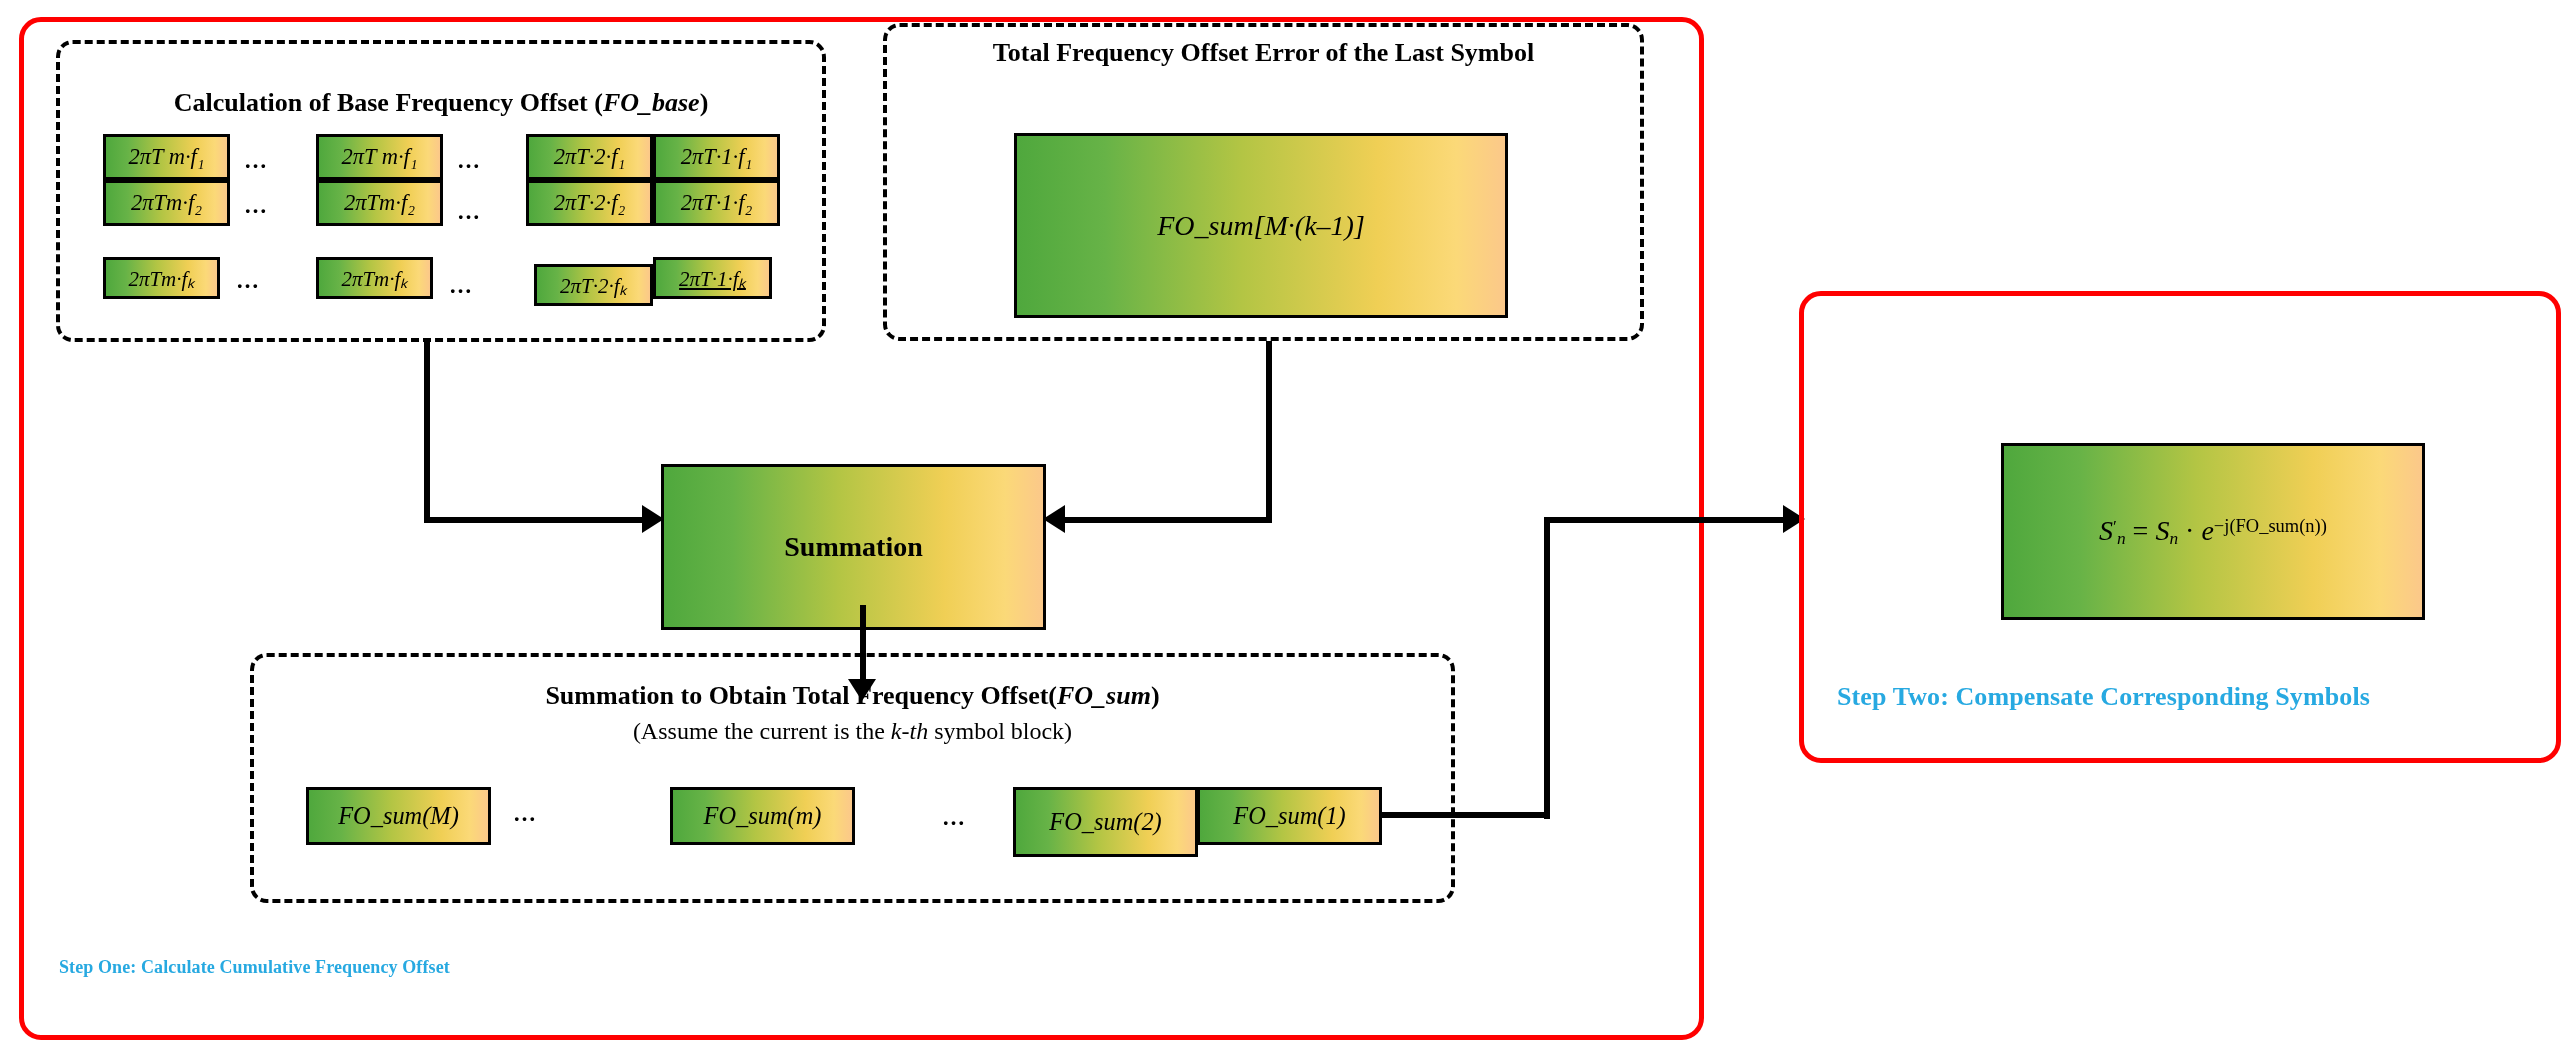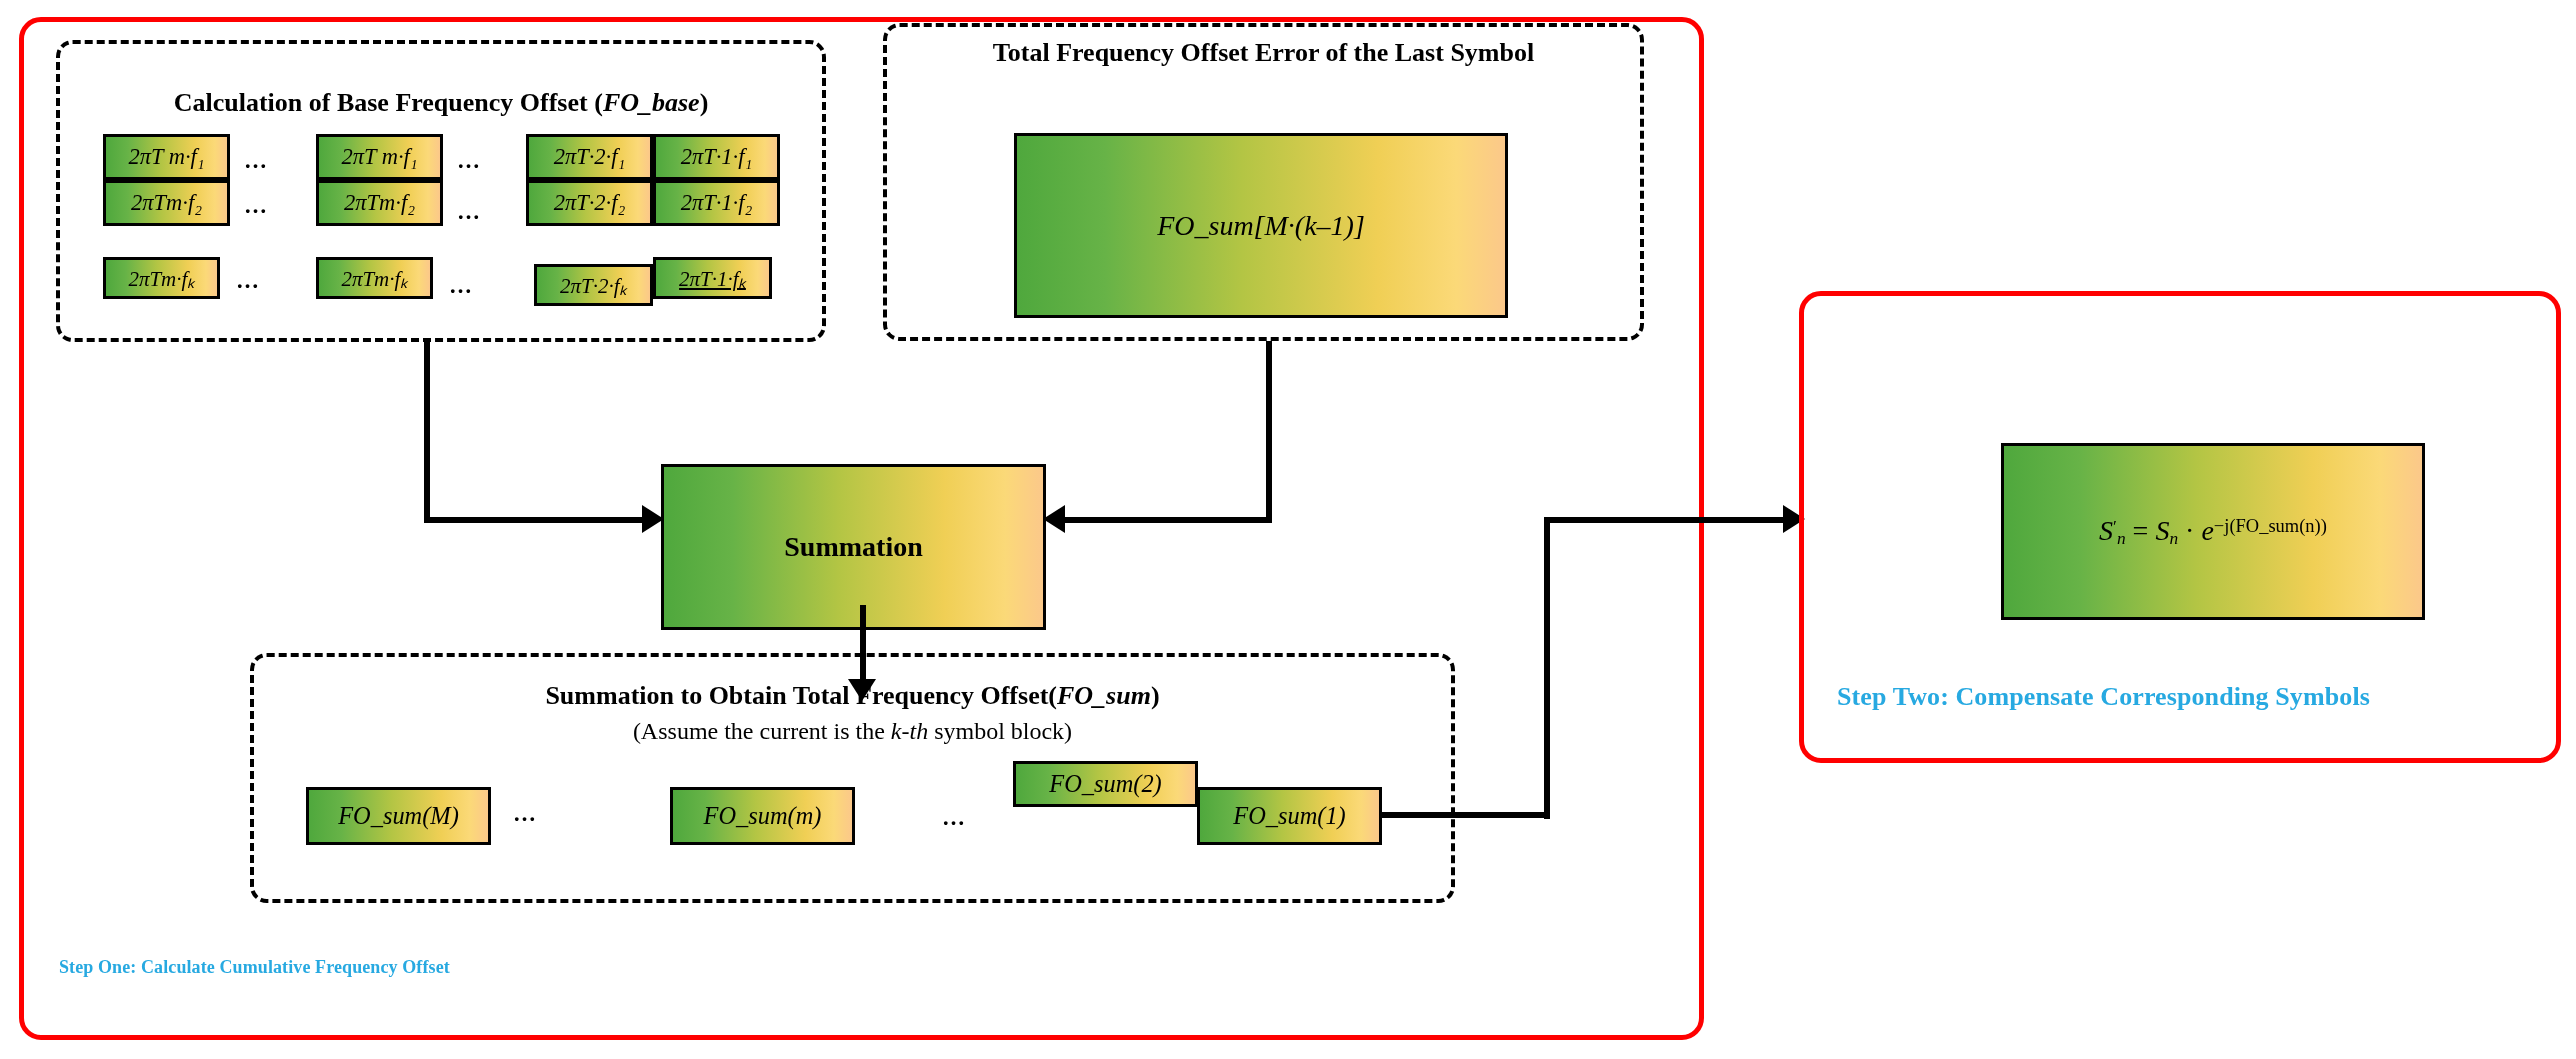--- a/index.html
+++ b/index.html
@@ -160,21 +160,21 @@
   </div>
 
   <div class="grad fobox" style="left:306px;top:787px;width:185px;height:58px;">
     <span>FO_sum(M)</span>
     </div>
   <div class="dots" style="left:513px;top:801px;">…</div>
   <div class="grad fobox" style="left:670px;top:787px;width:185px;height:58px;">
     <span>FO_sum(m)</span>
     </div>
   <div class="dots" style="left:942px;top:805px;">…</div>
-  <div class="grad fobox" style="left:1013px;top:761px;width:185px;height:46px;">
+  <div class="grad fobox" style="left:1013px;top:787px;width:185px;height:70px;">
     <span>FO_sum(2)</span>
     </div>
   <div class="grad fobox" style="left:1197px;top:787px;width:185px;height:58px;">
     <span>FO_sum(1)</span>
     </div>
 
   <div class="ln" style="left:1382px;top:812px;width:168px;height:5.8px;"></div>
   <div class="ln" style="left:1544px;top:517px;width:5.8px;height:302px;"></div>
   <div class="ln" style="left:1544px;top:517px;width:239px;height:5.8px;"></div>
   <div class="ar ar-right" style="left:1783px;top:505px;"></div>

